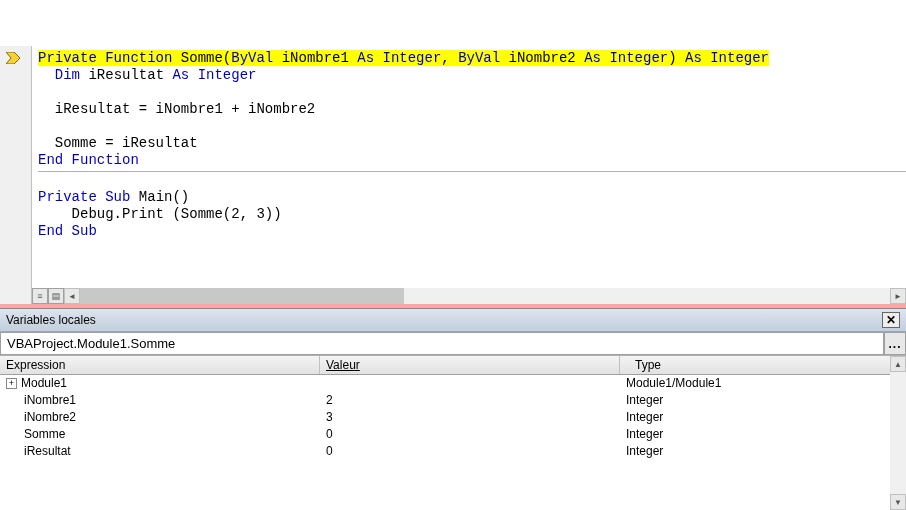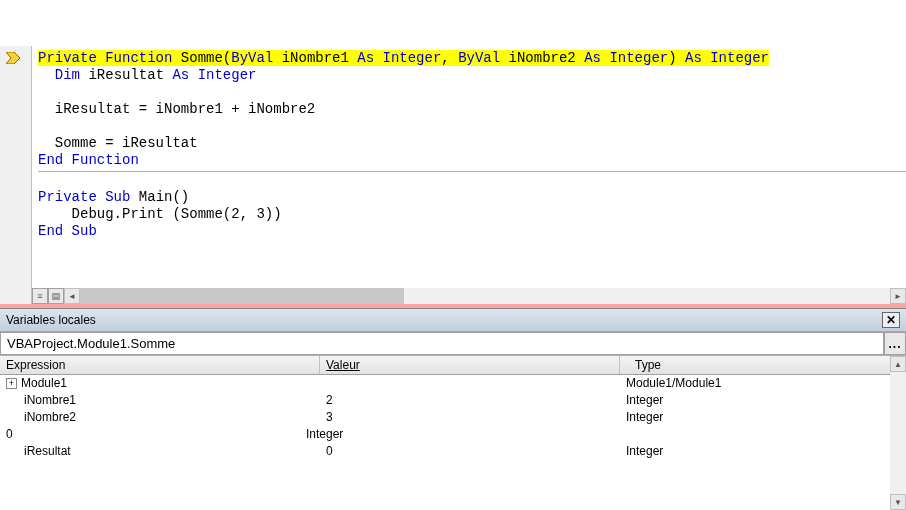--- a/index.html
+++ b/index.html
@@ -267,20 +267,24 @@
         </div>
         <div class="grid-row">
           <div class="cell-expr">
             <span class="indent"></span>
             <span>iNombre2</span>
           </div>
           <div class="cell-val">3</div>
           <div class="cell-type">Integer</div>
         </div>
         <div class="grid-row">
+          <div class="cell-expr">
+            <span class="indent"></span>
+            <span>Somme</span>
+          </div>
           <div class="cell-val">0</div>
           <div class="cell-type">Integer</div>
         </div>
         <div class="grid-row">
           <div class="cell-expr">
             <span class="indent"></span>
             <span>iResultat</span>
           </div>
           <div class="cell-val">0</div>
           <div class="cell-type">Integer</div>

